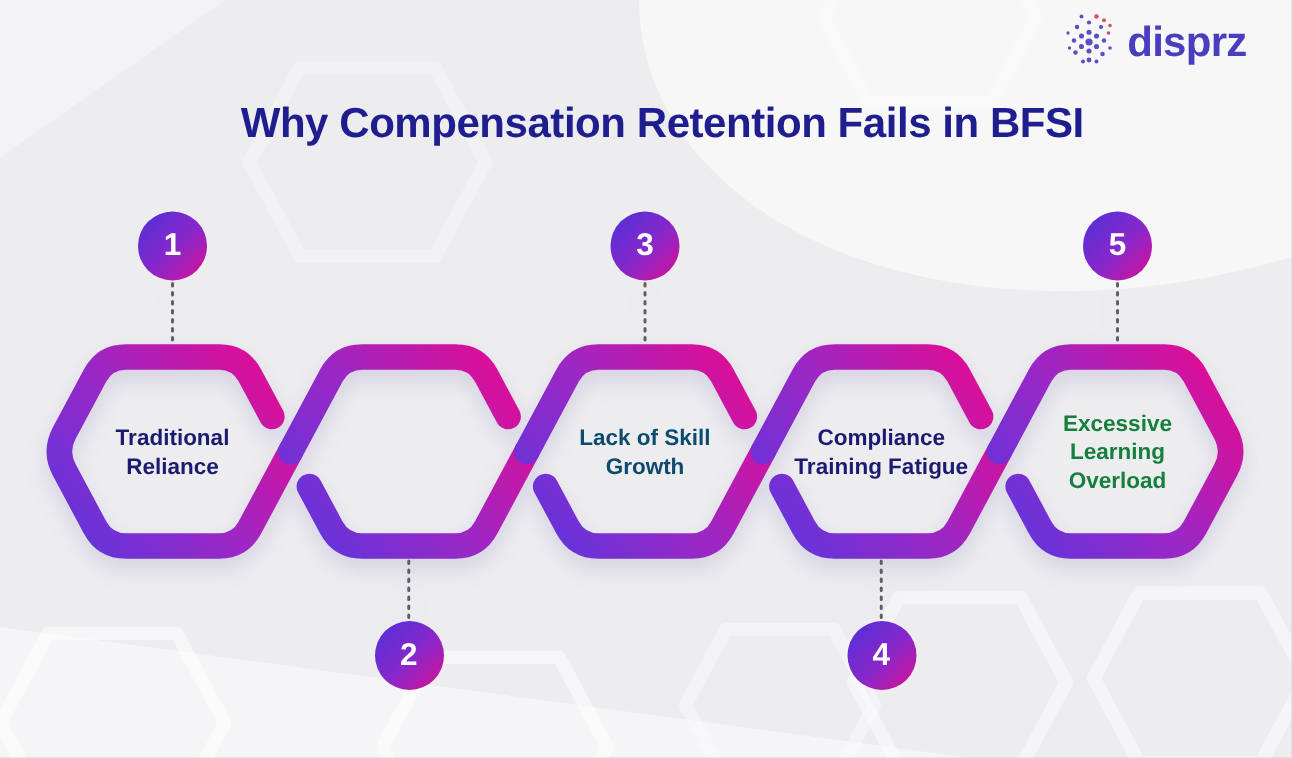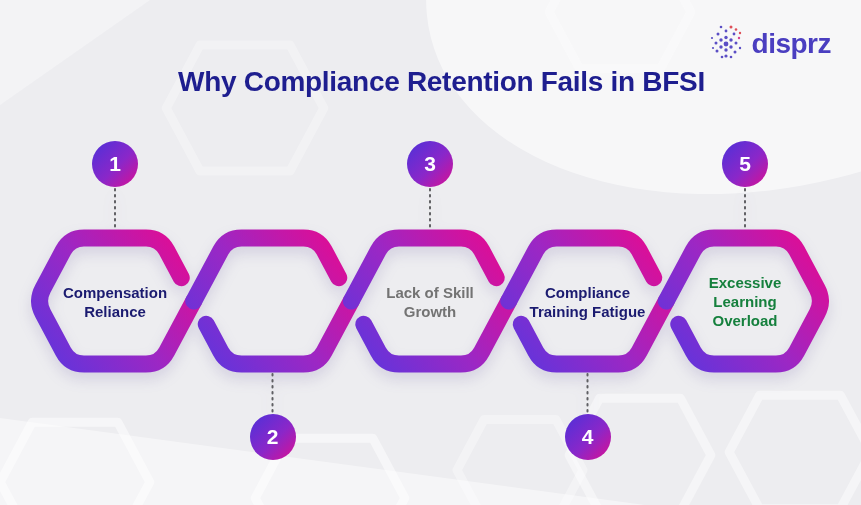--- a/index.html
+++ b/index.html
@@ -11,21 +11,21 @@
   svg.layer{position:absolute; left:0; top:0;}
   #bgDecor{z-index:1;}
   #chain{z-index:2; filter:drop-shadow(0 7px 7px rgba(90,70,150,0.16));}
   .title{
     position:absolute; z-index:4; top:66px; left:0; right:0;
     text-align:center; padding-left:22px;
     font-size:28px; font-weight:700; letter-spacing:-0.3px;
     color:#1e1e8f;
   }
   .logo{
-    position:absolute; z-index:4; top:24px; right:30px;
+    position:absolute; z-index:4; top:8px; right:30px;
     display:flex; align-items:center; gap:7px;
   }
   .logo-text{
     font-size:28px; font-weight:700; letter-spacing:-0.5px; color:#4a3ec0;
   }
   #steps{position:absolute; inset:0; z-index:3;}
   .step{position:absolute; top:0; height:100%; width:120px;}
   .badge{
     position:absolute; left:50%; transform:translateX(-50%);
     width:46px; height:46px; border-radius:50%;
@@ -95,21 +95,21 @@
       <path d="M 496.2625 277.69 L 481.61109977521585 250.34071958040295 Q 475 238 461 238 L 399 238 Q 385 238 378.38890022478415 250.34071958040295 L 351.25 301" fill="none" stroke="url(#hg2)" stroke-width="17" stroke-linecap="round" stroke-linejoin="round"></path>
       <path d="M 363.7375 324.31 L 378.38890022478415 351.65928041959705 Q 385 364 399 364 L 461 364 Q 475 364 481.61109977521585 351.65928041959705 L 508.75 301" fill="none" stroke="url(#hg2)" stroke-width="17" stroke-linecap="round" stroke-linejoin="round"></path>
       <line x1="430" y1="189" x2="430" y2="228" stroke="#5f5f63" stroke-width="2" stroke-dasharray="1.6 4.4" stroke-linecap="round"></line>
       <path d="M 653.7625 277.69 L 639.1110997752158 250.34071958040295 Q 632.5 238 618.5 238 L 556.5 238 Q 542.5 238 535.8889002247842 250.34071958040295 L 508.75 301" fill="none" stroke="url(#hg3)" stroke-width="17" stroke-linecap="round" stroke-linejoin="round"></path>
       <path d="M 521.2375 324.31 L 535.8889002247842 351.65928041959705 Q 542.5 364 556.5 364 L 618.5 364 Q 632.5 364 639.1110997752158 351.65928041959705 L 666.25 301" fill="none" stroke="url(#hg3)" stroke-width="17" stroke-linecap="round" stroke-linejoin="round"></path>
       <line x1="587.5" y1="374" x2="587.5" y2="412" stroke="#5f5f63" stroke-width="2" stroke-dasharray="1.6 4.4" stroke-linecap="round"></line>
       <path d="M 678.7375 324.31 L 693.3889002247842 351.65928041959705 Q 700 364 714 364 L 776 364 Q 790 364 796.6110997752158 351.65928041959705 L 817.1389002247842 313.34071958040295 Q 823.75 301 817.1389002247842 288.65928041959705 L 796.6110997752158 250.34071958040295 Q 790 238 776 238 L 714 238 Q 700 238 693.3889002247842 250.34071958040295 L 666.25 301" fill="none" stroke="url(#hg4)" stroke-width="17" stroke-linecap="round" stroke-linejoin="round"></path>
       <line x1="745" y1="189" x2="745" y2="228" stroke="#5f5f63" stroke-width="2" stroke-dasharray="1.6 4.4" stroke-linecap="round"></line>
     </svg>
 
-  <div class="title" style="color: rgb(30, 30, 143);">Why Compliance Retention Fails in BFSI</div>
+  <div class="title" style="color: rgb(30, 30, 143);">Why Compensation Retention Fails in BFSI</div>
 
   <div class="logo">
     <svg width="36" height="40" viewBox="0 0 36 40">
       <g id="logoDots">
           <circle cx="17" cy="20" r="2.4" fill="#5b4ec5"></circle>
           <circle cx="17" cy="13.5" r="1.7" fill="#5b4ec5"></circle>
           <circle cx="22" cy="16" r="1.7" fill="#5b4ec5"></circle>
           <circle cx="22" cy="23" r="1.7" fill="#5b4ec5"></circle>
           <circle cx="17" cy="26" r="1.7" fill="#5b4ec5"></circle>
           <circle cx="12" cy="23" r="1.7" fill="#5b4ec5"></circle>
@@ -135,34 +135,34 @@
         </g>
     </svg>
     <span class="logo-text" style="color: rgb(74, 62, 192);">disprz</span>
   </div>
 
   <div id="steps">
     <div class="step" style="left: 55px;">
       <div class="badge top" style="background: linear-gradient(135deg, rgb(77, 49, 217) 0%, rgb(138, 39, 201) 55%, rgb(219, 15, 146) 100%);">
         <span>1</span>
       </div>
-      <div class="hex-label" style="color: rgb(27, 27, 112);">Compensation Reliance</div>
+      <div class="hex-label" style="color: rgb(27, 27, 112);">Traditional Reliance</div>
     </div>
 
     <div class="step" style="left: 212.5px;">
       <div class="badge bottom" style="background: linear-gradient(135deg, rgb(77, 49, 217) 0%, rgb(138, 39, 201) 55%, rgb(219, 15, 146) 100%);">
         <span>2</span>
       </div>
     </div>
 
     <div class="step" style="left: 370px;">
       <div class="badge top" style="background: linear-gradient(135deg, rgb(77, 49, 217) 0%, rgb(138, 39, 201) 55%, rgb(219, 15, 146) 100%);">
         <span>3</span>
       </div>
-      <div class="hex-label" style="color: #737373;">Lack of Skill Growth</div>
+      <div class="hex-label" style="color: #0c4a6e;">Lack of Skill Growth</div>
     </div>
 
     <div class="step" style="left: 527.5px;">
       <div class="badge bottom" style="background: linear-gradient(135deg, rgb(77, 49, 217) 0%, rgb(138, 39, 201) 55%, rgb(219, 15, 146) 100%);">
         <span>4</span>
       </div>
       <div class="hex-label" style="color: rgb(27, 27, 112);">Compliance Training Fatigue</div>
     </div>
 
     <div class="step" style="left: 685px;">

